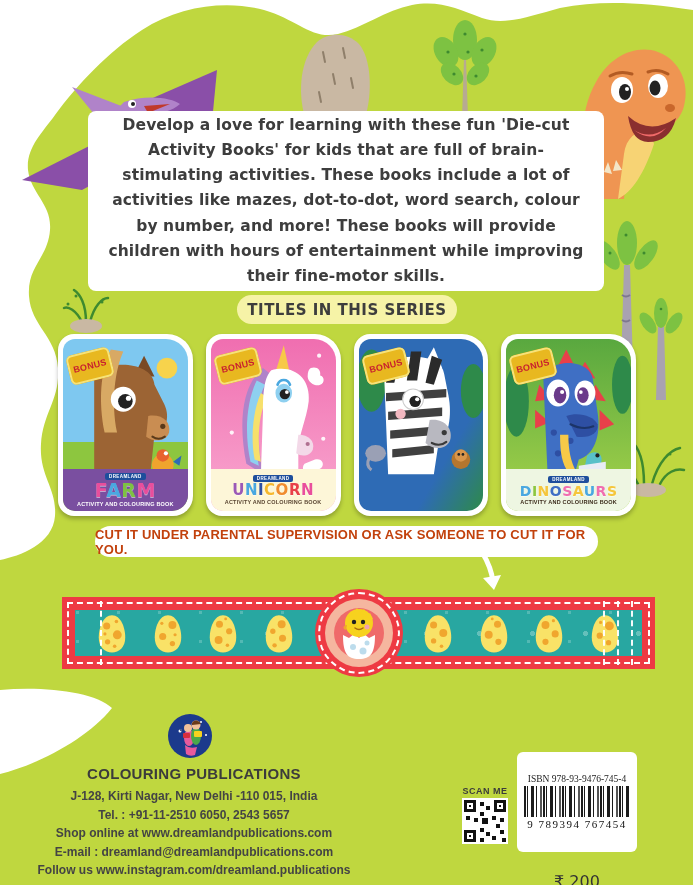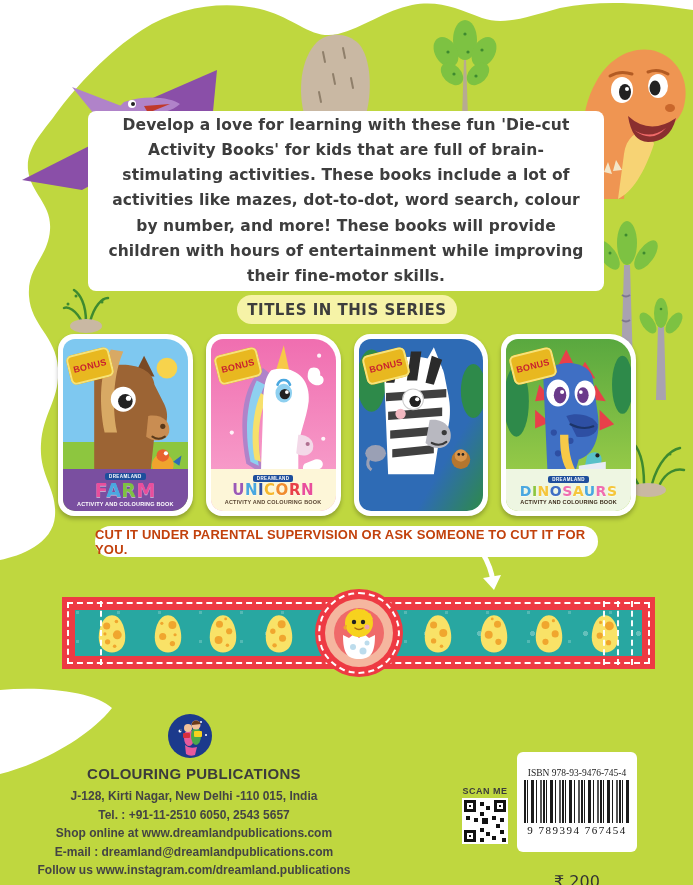--- a/index.html
+++ b/index.html
@@ -64,21 +64,21 @@
   .cut-arrow{left:468px;top:548px;z-index:6;}
 
   
   .logo{left:167px;top:713px;z-index:5;}
   .pubblock{left:8px;top:765px;width:372px;text-align:center;z-index:5;color:#3b3b3b;}
   .pub-name{font-weight:bold;font-size:15px;letter-spacing:.3px;margin-bottom:5px;}
   .pub-line{font-size:12px;font-weight:bold;line-height:1.55;color:#444;}
 
   
   .barcode-label{left:517px;top:752px;width:120px;height:100px;background:#fff;border-radius:6px;
-                 z-index:5;display:flex;flex-direction:column;align-items:center;padding:16px 5px;box-sizing:border-box;}
+                 z-index:5;display:flex;flex-direction:column;align-items:center;padding:22px 5px;box-sizing:border-box;}
   .isbn-text{font-family:"Liberation Serif",serif;font-size:9.5px;color:#222;white-space:nowrap;}
   .bars{width:106px;height:62px;margin-top:2px;
         background:repeating-linear-gradient(90deg,#1c1c1c 0 2px,#fff 2px 3px,#1c1c1c 3px 4px,#fff 4px 7px,
         #1c1c1c 7px 10px,#fff 10px 12px,#1c1c1c 12px 13px,#fff 13px 16px,#555 16px 18px,#fff 18px 19px);}
   .bar-digits{font-family:"Liberation Serif",serif;font-size:11px;color:#111;letter-spacing:1.5px;margin-top:1px;white-space:nowrap;}
   .scanme{left:460px;top:786px;width:50px;text-align:center;z-index:5;}
   .scanme .scan-label{font-size:9px;font-weight:bold;color:#3b3b3b;letter-spacing:.5px;}
   .qr{margin-top:2px;}
   .price{left:517px;top:872px;width:120px;text-align:center;z-index:5;
          font-family:"DejaVu Sans",sans-serif;font-size:16px;color:#333;}

